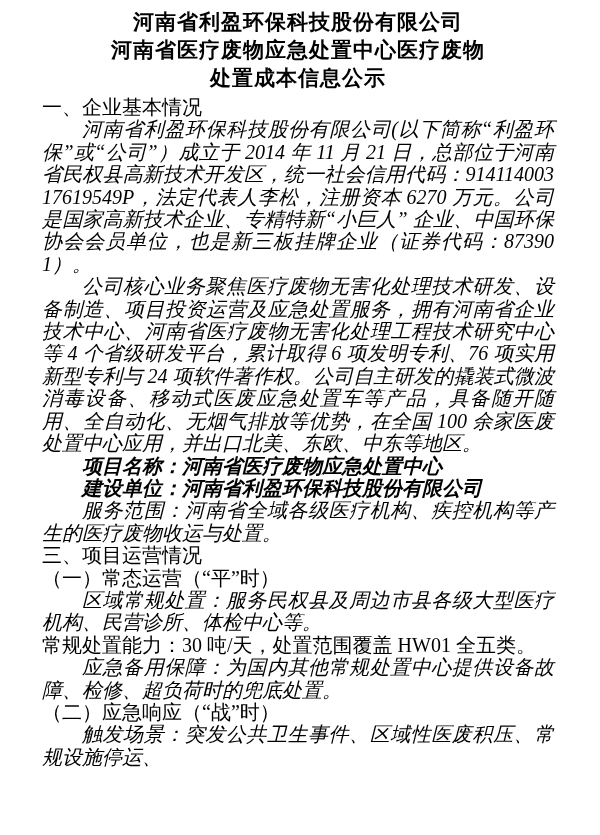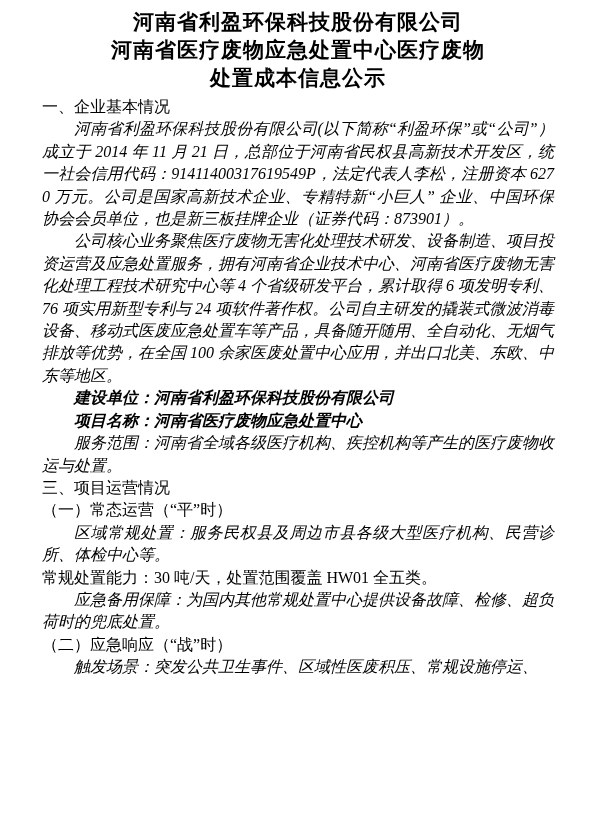--- a/index.html
+++ b/index.html
@@ -27,21 +27,21 @@
   .title-line {
     font-size: 21px;
     font-weight: bold;
     text-align: center;
     line-height: 28px;
     margin: 0;
     letter-spacing: 1px;
     white-space: nowrap;
   }
   .t {
-    font-size: 16px;
+    font-size: 20px;
     line-height: 22.4px;
     text-align: justify;
     margin: 0;
     word-break: break-all;
   }
   .indent { text-indent: 2em; font-style: italic; }
   .bold { font-weight: bold; }
 </style>
 </head>
 <body>
@@ -51,22 +51,22 @@
   <div class="doc-title">
     <p class="title-line">河南省利盈环保科技股份有限公司</p>
     <p class="title-line">河南省医疗废物应急处置中心医疗废物</p>
     <p class="title-line">处置成本信息公示</p>
   </div>
 
   <p class="t">一、企业基本情况</p>
   <p class="t indent">河南省利盈环保科技股份有限公司(以下简称“利盈环保”或“公司”）成立于 2014 年 11 月 21 日，总部位于河南省民权县高新技术开发区，统一社会信用代码：91411400317619549P，法定代表人李松，注册资本 6270 万元。公司是国家高新技术企业、专精特新“小巨人” 企业、中国环保协会会员单位，也是新三板挂牌企业（证券代码：873901）。</p>
   <p class="t indent">公司核心业务聚焦医疗废物无害化处理技术研发、设备制造、项目投资运营及应急处置服务，拥有河南省企业技术中心、河南省医疗废物无害化处理工程技术研究中心等 4 个省级研发平台，累计取得 6 项发明专利、76 项实用新型专利与 24 项软件著作权。公司自主研发的撬装式微波消毒设备、移动式医废应急处置车等产品，具备随开随用、全自动化、无烟气排放等优势，在全国 100 余家医废处置中心应用，并出口北美、东欧、中东等地区。</p>
 
+  <p class="t indent bold">项目名称：河南省医疗废物应急处置中心</p>
   <p class="t indent bold">建设单位：河南省利盈环保科技股份有限公司</p>
-  <p class="t indent bold">项目名称：河南省医疗废物应急处置中心</p>
   <p class="t indent">服务范围：河南省全域各级医疗机构、疾控机构等产生的医疗废物收运与处置。</p>
 
   <p class="t">三、项目运营情况</p>
   <p class="t">（一）常态运营（“平”时）</p>
   <p class="t indent">区域常规处置：服务民权县及周边市县各级大型医疗机构、民营诊所、体检中心等。</p>
   <p class="t">常规处置能力：30 吨/天，处置范围覆盖 HW01 全五类。</p>
   <p class="t indent">应急备用保障：为国内其他常规处置中心提供设备故障、检修、超负荷时的兜底处置。</p>
   <p class="t">（二）应急响应（“战”时）</p>
   <p class="t indent">触发场景：突发公共卫生事件、区域性医废积压、常规设施停运、</p>
 

